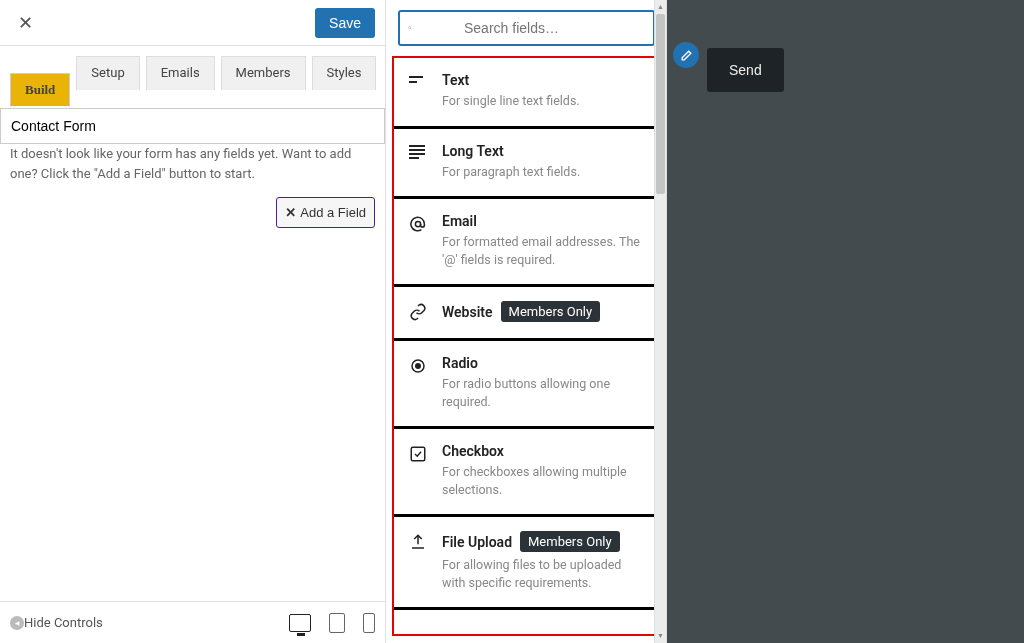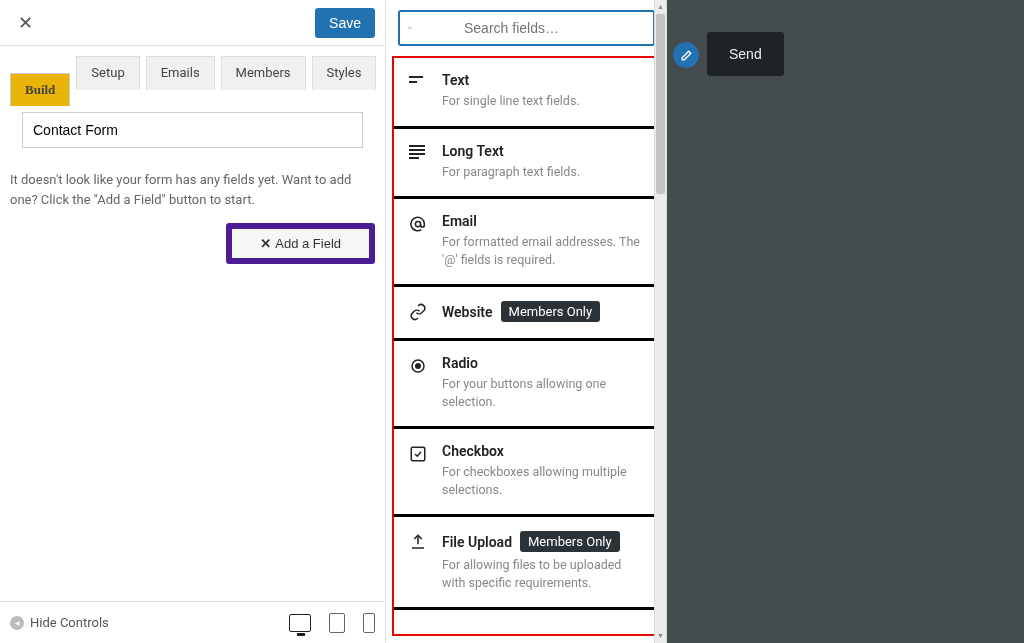--- a/index.html
+++ b/index.html
@@ -65,61 +65,61 @@
   .tab.active {
     background: #eab308;
     font-weight: 600;
     border: 1px solid #ccc;
     border-bottom: 1px solid #fff;
     position: relative;
     top: 17px;
     font-family: Liberation Serif, serif;
   }
   .form-name-wrap {
-    padding: 22px;
+    padding: 0;
+    margin-top: 18px;
   }
   .form-name {
     width: 100%;
     border: 1px solid #ccc;
     padding: 8px 10px;
     font-size: 14px;
     height: 36px;
   }
   .empty-msg {
     padding: 0 10px;
     font-size: 13px;
     color: #666;
     line-height: 1.5;
   }
   .add-field-row {
     padding: 14px 10px;
     text-align: right;
   }
   .add-field-btn {
     background: #f6f6f6;
-    border: 6px solid #4c1d95;
+    border: 1px solid #4c1d95;
     border-radius: 3px;
-    padding: 7px 28px;
+    padding: 7px 8px;
     font-size: 13px;
     cursor: pointer;
     color: #333;
   }
   .add-field-btn .x { font-weight: bold; margin-right: 4px; }
   .left-footer {
     margin-top: auto;
     border-top: 1px solid #e0e0e0;
     display: flex;
     align-items: center;
     padding: 8px 10px;
     height: 42px;
   }
   .hide-controls {
     display: flex;
     align-items: center;
-    gap: 6px;
     color: #555;
     font-size: 13px;
     cursor: pointer;
   }
   .hide-controls .circ {
     width: 14px; height: 14px; border-radius: 50%;
     background: #bbb;
     display: inline-flex; align-items: center; justify-content: center;
   }
   .hide-controls .circ:before {
@@ -227,21 +227,21 @@
     top: 42px; left: 6px;
     width: 26px; height: 26px;
     border-radius: 50%;
     background: #2271b1;
     display: flex; align-items: center; justify-content: center;
     color: #fff;
     cursor: pointer;
   }
   .send-btn {
     position: absolute;
-    top: 32px; left: 40px;
+    top: 48px; left: 40px;
     background: #1e2327;
     color: #eee;
     border: none;
     padding: 14px 22px;
     font-size: 14px;
     border-radius: 3px;
     cursor: pointer;
   }
 
   
@@ -394,21 +394,21 @@
           <div class="field-icon">
             <svg width="18" height="18" viewBox="0 0 24 24">
                 <circle cx="12" cy="12" r="8" fill="none" stroke="#222" stroke-width="2"></circle>
                 <circle cx="12" cy="12" r="4" fill="#222"></circle>
               </svg>
           </div>
           <div class="field-body">
             <div class="field-title-row">
                 <span class="field-title">Radio</span>
               </div>
-            <div class="field-desc">For your buttons allowing one selection.</div>
+            <div class="field-desc">For radio buttons allowing one required.</div>
           </div>
         </div>
 
         <div class="field-item">
           <div class="field-icon">
             <svg width="18" height="18" viewBox="0 0 24 24" fill="none" stroke="#222" stroke-width="2">
                 <rect x="3" y="3" width="18" height="18" rx="2"></rect>
                 <path d="M8 12l3 3 5-6"></path>
               </svg>
           </div>

